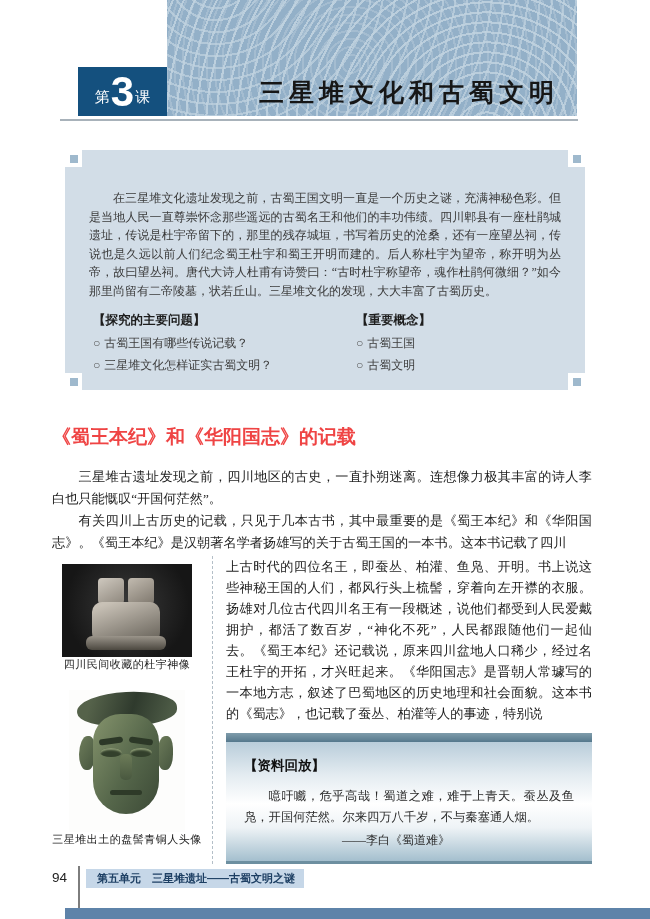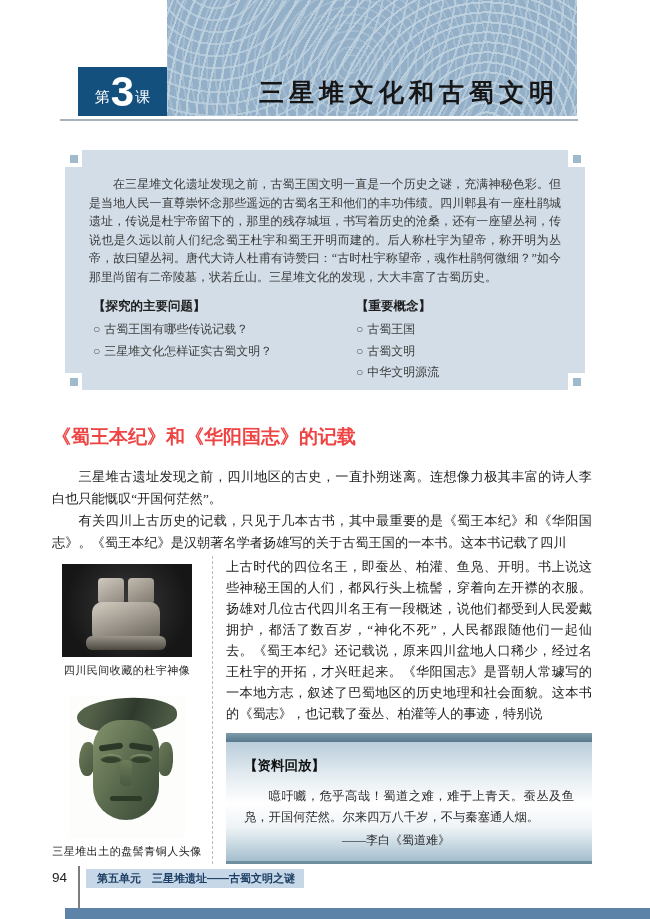--- a/index.html
+++ b/index.html
@@ -19,21 +19,21 @@
   .course-title{position:absolute;left:212px;top:76px;font-family:"Liberation Serif",serif;
         font-size:25px;font-weight:600;letter-spacing:5px;color:#161616;margin-left:47px;}
   .header-rule{position:absolute;left:60px;top:119px;width:518px;border-top:2px solid #a8b2ba;}
 
   
   .intro{position:absolute;left:65px;top:150px;width:520px;height:240px;background:#d2dde7;}
   .corner{position:absolute;width:17px;height:17px;background:#ffffff;display:flex;
         align-items:center;justify-content:center;}
   .corner span{display:block;width:8px;height:8px;background:#9fb9cd;}
   .c-tl{left:0;top:0;} .c-tr{right:0;top:0;} .c-bl{left:0;bottom:0;} .c-br{right:0;bottom:0;}
-  .intro-text{padding:25px 24px 0 24px;font-family:"Liberation Serif",serif;font-size:12px;
+  .intro-text{padding:39px 24px 0 24px;font-family:"Liberation Serif",serif;font-size:12px;
         line-height:18.5px;color:#3a3a3a;text-indent:2em;text-align:justify;}
   .intro-cols{display:flex;padding:12px 0 0 28px;}
   .col-q{width:263px;} .col-c{width:180px;}
   .col-head{font-size:12.5px;font-weight:bold;color:#1d1d1d;margin-bottom:4px;}
   .col-item{font-family:Liberation Sans, sans-serif;font-size:12px;line-height:21.5px;color:#3c3c3c;}
   .col-item .bullet{margin-right:4px;color:#555;}
 
   
   .main{position:absolute;left:52px;top:424px;width:540px;}
   .section-heading{font-size:19px;font-weight:bold;color:#ef4444;margin:0 0 16px 0;}
@@ -49,21 +49,21 @@
   
   .photo-statue{position:relative;width:130px;height:93px;margin:2px auto 0;
         background:radial-gradient(circle at 50% 45%, #3a3a3a 0%, #161616 75%);overflow:hidden;}
   .statue-head-l,.statue-head-r{position:absolute;top:14px;width:26px;height:26px;border-radius:4px;
         background:linear-gradient(150deg,#cfc9bf,#8d867c);}
   .statue-head-l{left:36px;} .statue-head-r{left:66px;background:linear-gradient(150deg,#c2bbb0,#7e776d);}
   .statue-body{position:absolute;left:30px;top:38px;width:68px;height:44px;border-radius:10px 10px 14px 14px;
         background:linear-gradient(160deg,#c8c1b6 10%,#6f6a61 85%);}
   .statue-base{position:absolute;left:24px;top:72px;width:80px;height:14px;border-radius:6px;
         background:linear-gradient(#9a948a,#4c4840);}
-  .fig-caption{margin-top:6px;font-size:11px;color:#222;text-align:center;letter-spacing:0.5px;}
+  .fig-caption{margin-top:0;font-size:11px;color:#222;text-align:center;letter-spacing:0.5px;}
 
   
   .photo-bronze{position:relative;width:116px;height:142px;margin:18px auto 0;background:#fdfdfc;}
   .bz-hat{position:absolute;left:8px;top:2px;width:100px;height:34px;border-radius:50% 50% 42% 46%;
         background:linear-gradient(110deg,#55624a 15%,#2f3a2d 55%,#4c5a45 90%);transform:rotate(-3deg);}
   .bz-face{position:absolute;left:24px;top:24px;width:66px;height:100px;border-radius:30px 30px 36px 36px;
         background:linear-gradient(120deg,#7c8b66 10%,#55664a 55%,#3e4c38 95%);}
   .bz-ear-l,.bz-ear-r{position:absolute;top:46px;width:16px;height:34px;border-radius:60% 40% 50% 50%;
         background:linear-gradient(120deg,#6e7d5b,#46553e);}
   .bz-ear-l{left:10px;} .bz-ear-r{left:88px;}
@@ -137,23 +137,20 @@
         </div>
       </div>
       <div class="col-c">
         <div class="col-head">【重要概念】</div>
         <div class="col-item">
           <span class="bullet">○</span><span>古蜀王国</span>
         </div>
         <div class="col-item">
           <span class="bullet">○</span><span>古蜀文明</span>
         </div>
-        <div class="col-item">
-          <span class="bullet">○</span><span>中华文明源流</span>
-        </div>
       </div>
     </div>
   </div>
 
   <div class="main">
     <h2 class="section-heading">《蜀王本纪》和《华阳国志》的记载</h2>
     <p class="body-p">三星堆古遗址发现之前，四川地区的古史，一直扑朔迷离。连想像力极其丰富的诗人李白也只能慨叹“开国何茫然”。</p>
     <p class="body-p">有关四川上古历史的记载，只见于几本古书，其中最重要的是《蜀王本纪》和《华阳国志》。《蜀王本纪》是汉朝著名学者扬雄写的关于古蜀王国的一本书。这本书记载了四川</p>
 
     <div class="columns">

